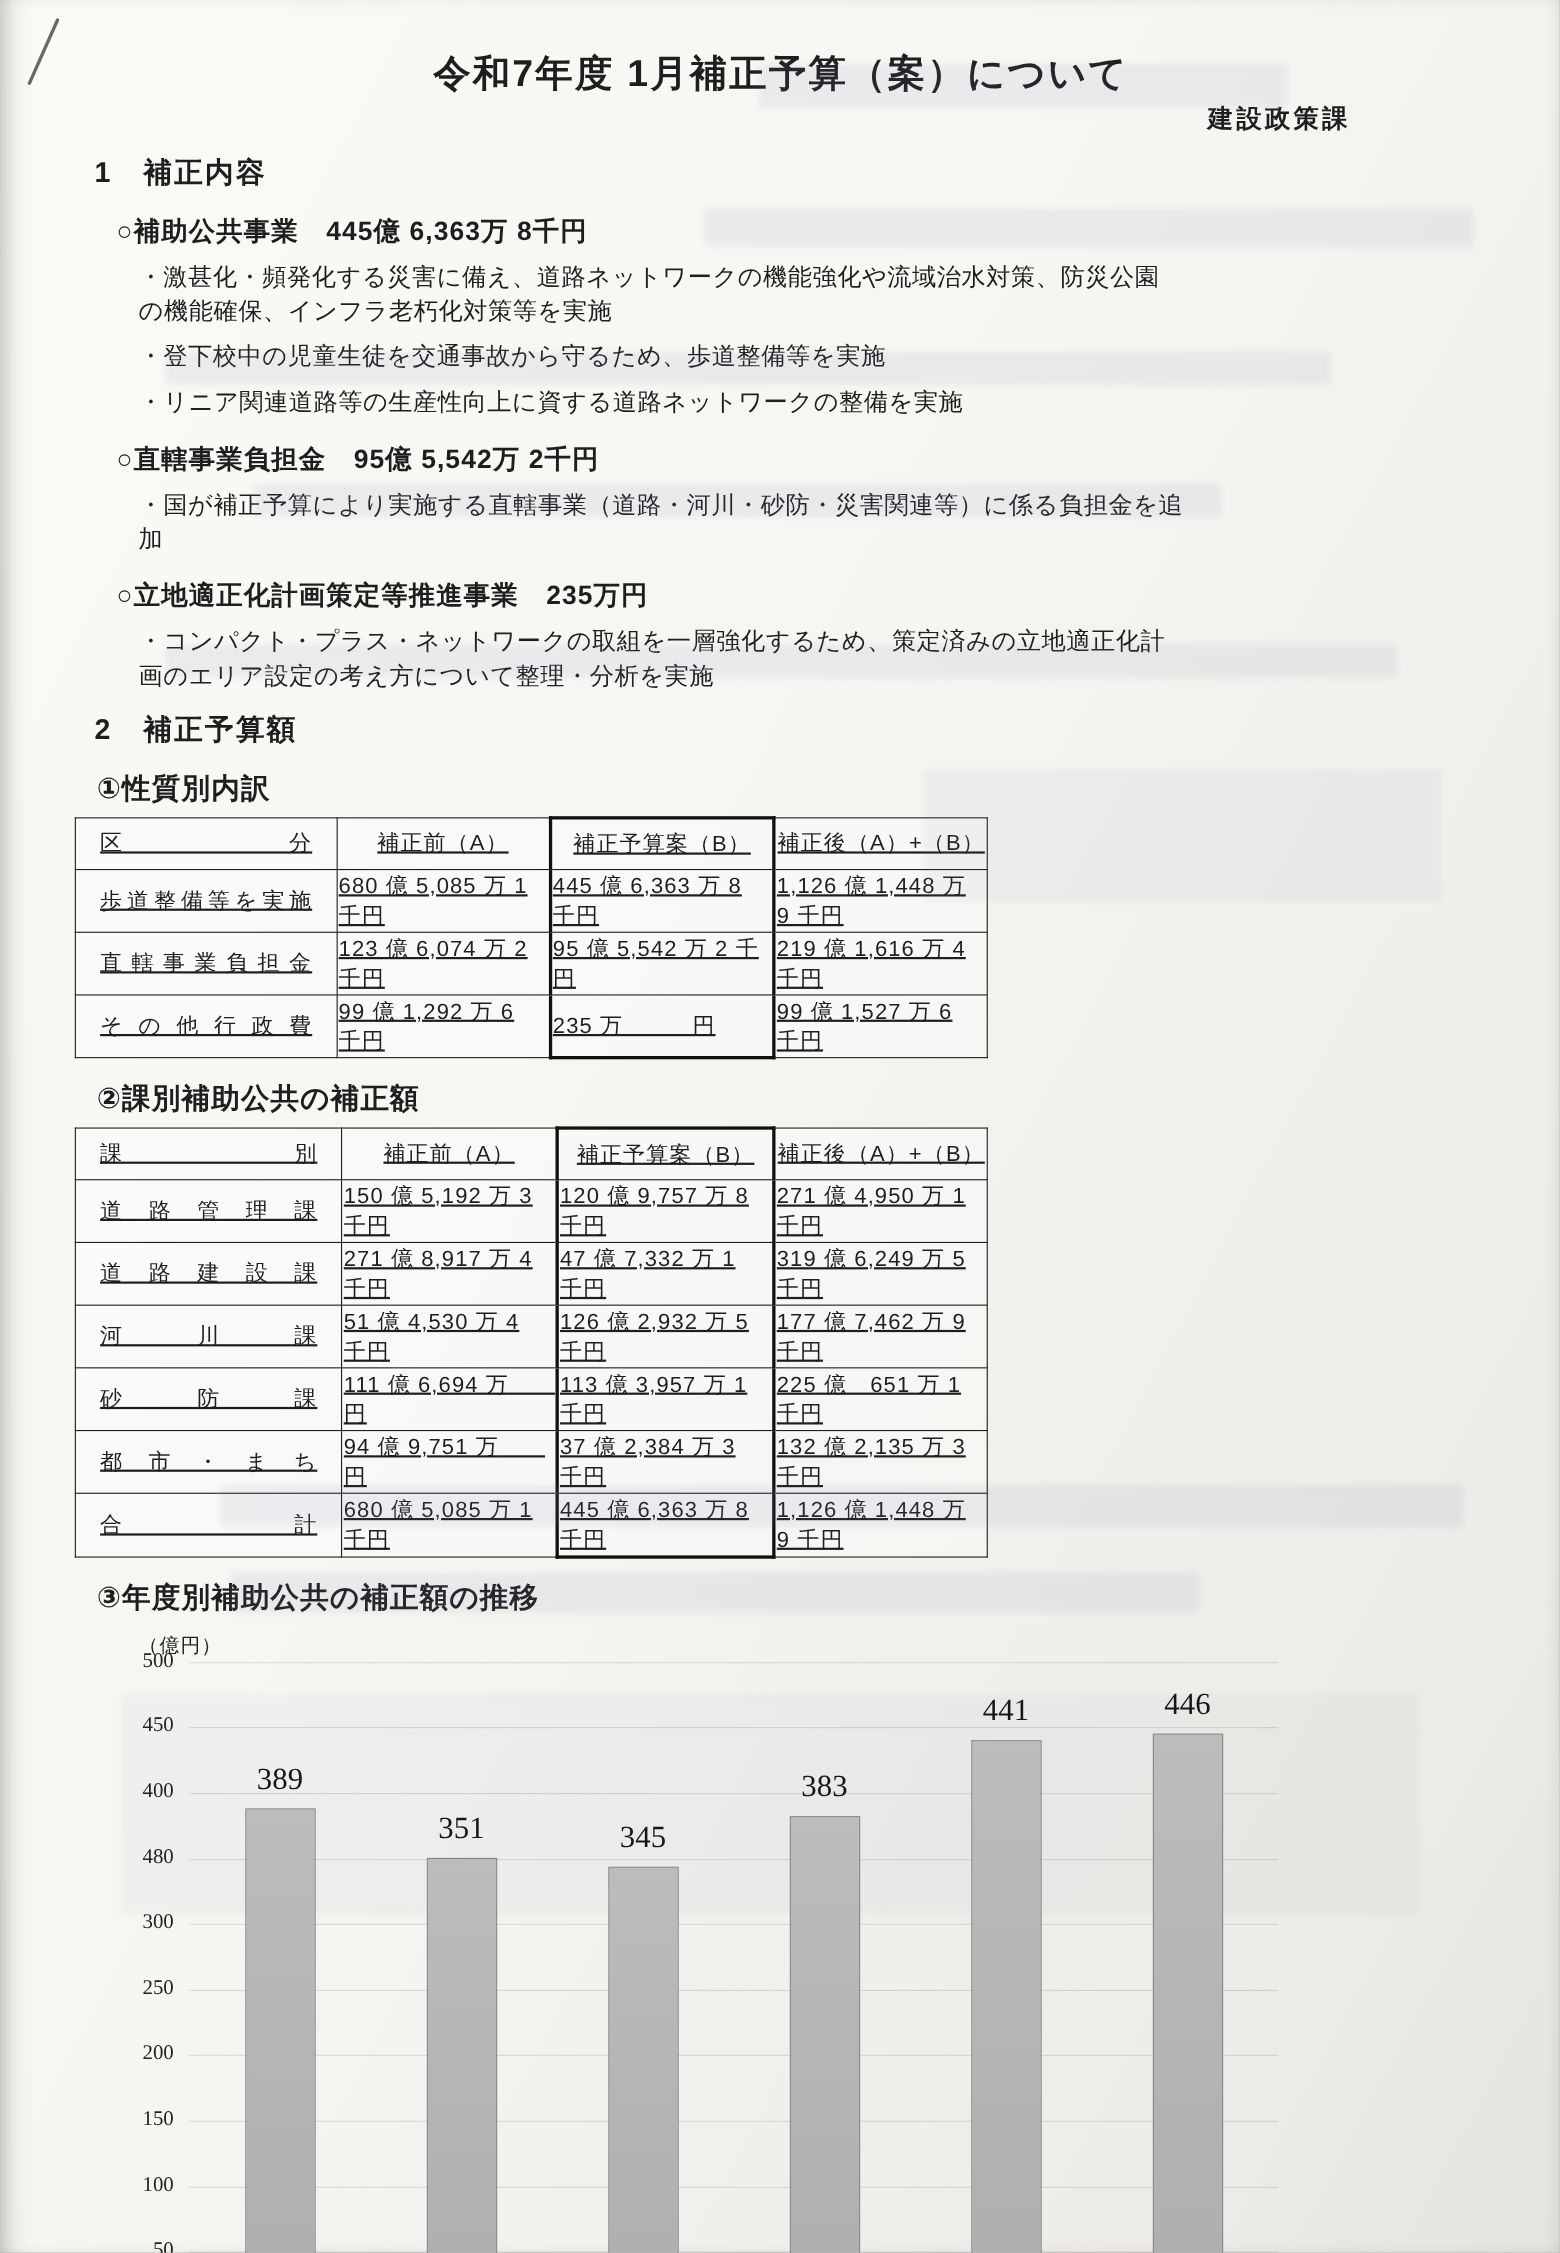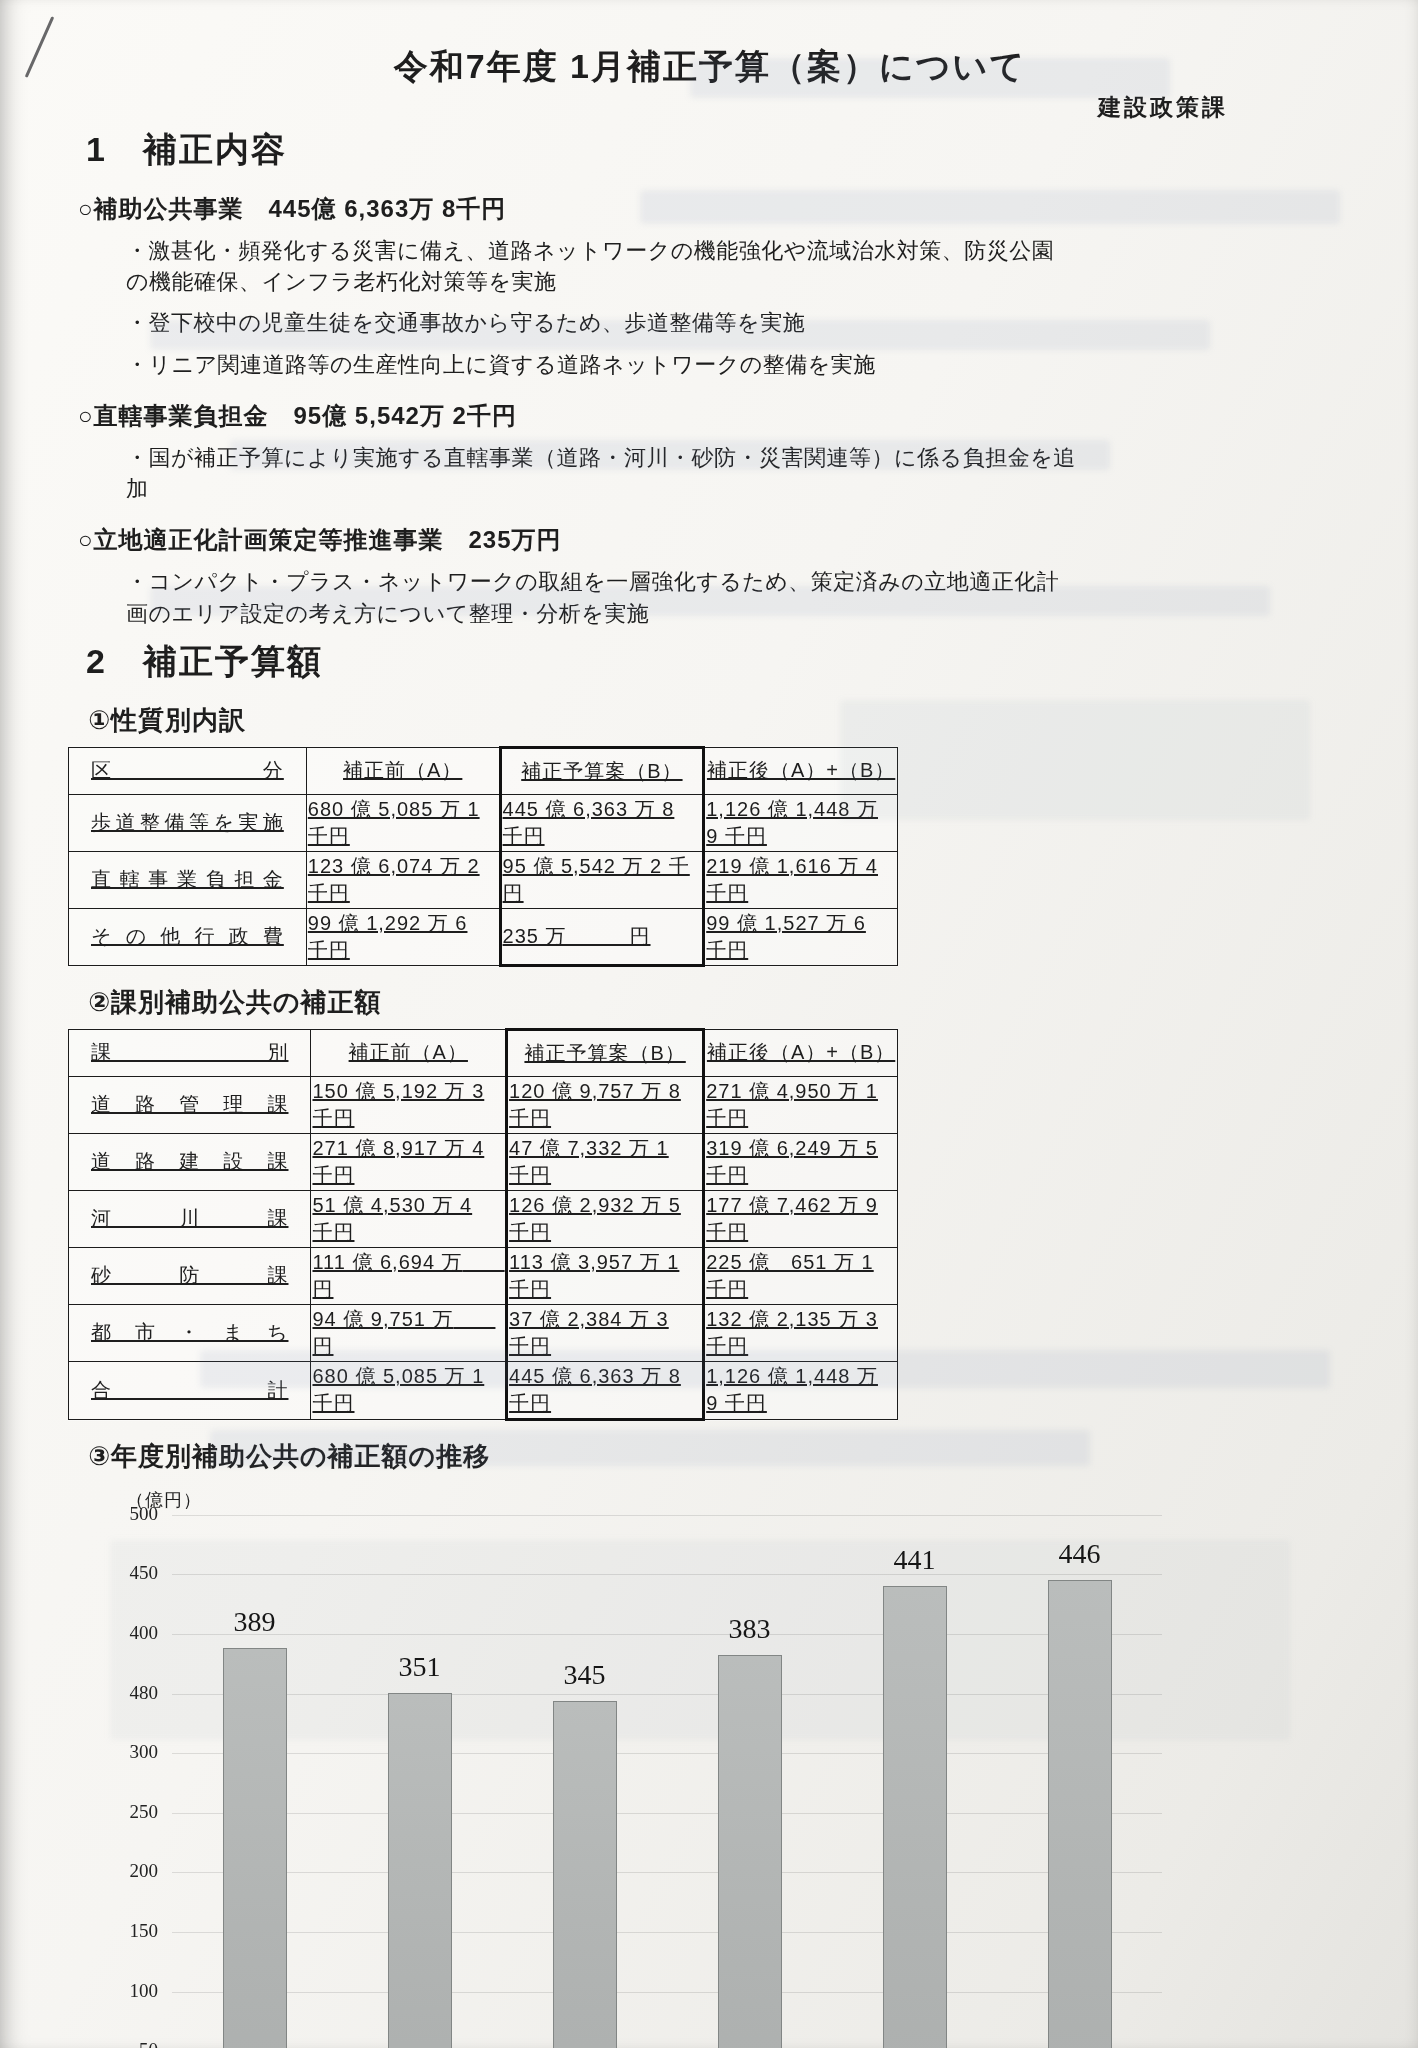--- a/index.html
+++ b/index.html
@@ -33,22 +33,22 @@
   .g10{left:840px;top:700px;width:470px;height:120px;background:rgba(120,135,160,.07);}
 
   h1.title{
     margin:14px 0 2px 0;text-align:center;
     font-size:34px;font-weight:700;letter-spacing:2px;
   }
   .dept{
     text-align:right;margin:2px 130px 0 0;
     font-size:23px;font-weight:700;letter-spacing:3px;
   }
-  .sec-h{font-size:34px;font-weight:700;margin:4px 0 6px 24px;letter-spacing:2px;}
-  .item-title{font-size:24px;font-weight:700;margin:20px 0 6px 16px;letter-spacing:1px;}
+  .sec-h{font-size:26px;font-weight:700;margin:16px 0 6px 24px;letter-spacing:2px;}
+  .item-title{font-size:24px;font-weight:700;margin:20px 0 6px 44px;letter-spacing:1px;}
   .bullet{
     font-family:"Liberation Serif","DejaVu Serif",serif;
     font-size:22px;line-height:1.42;margin:10px 0 10px 64px;
     max-width:950px;letter-spacing:.5px;
   }
   .caption{font-size:26px;font-weight:700;margin:18px 0 8px 26px;letter-spacing:1px;}
 
   table.budget{
     border-collapse:collapse;margin-left:6px;width:830px;
     font-size:20px;background:rgba(255,255,255,.35);text-decoration:underline;

